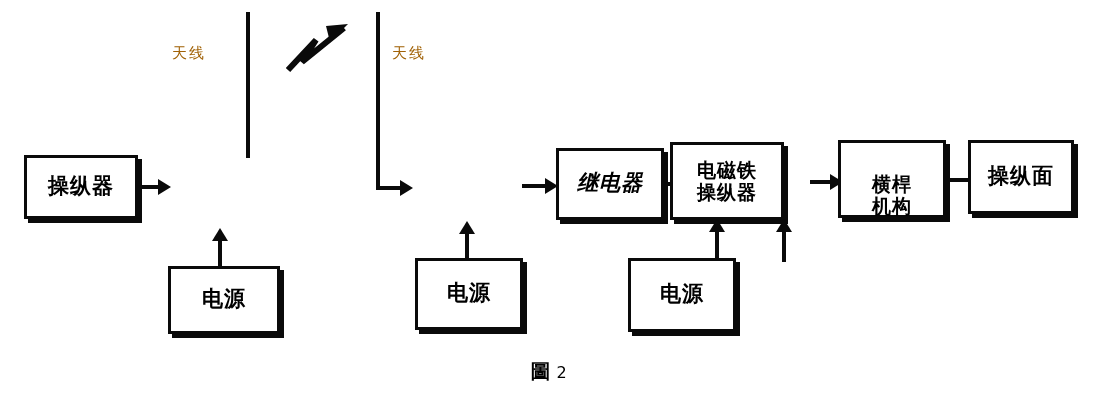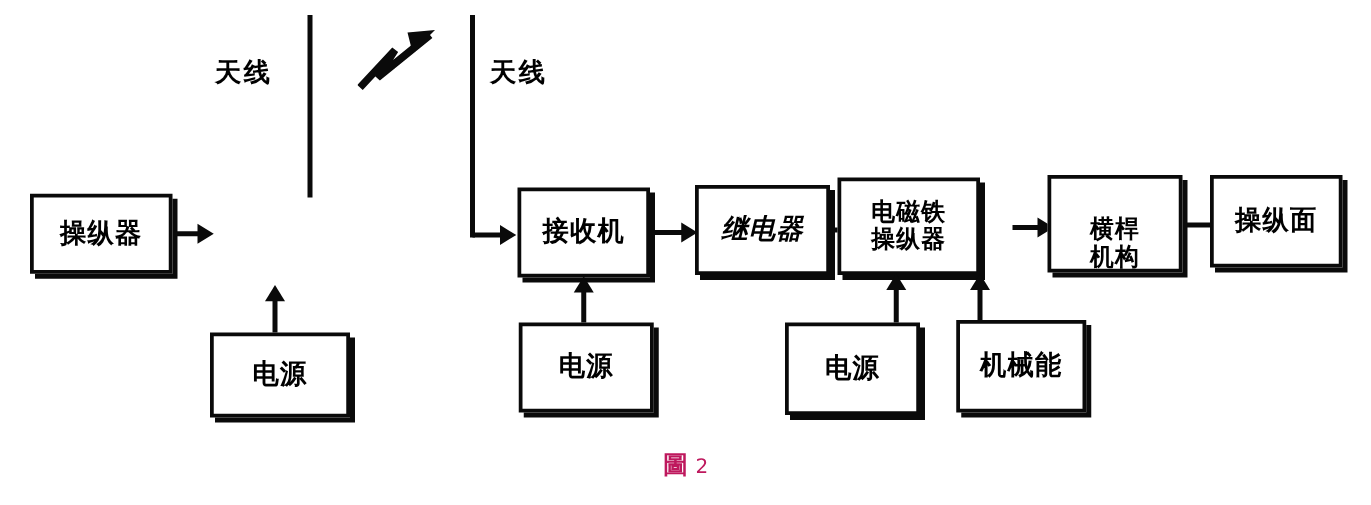--- a/index.html
+++ b/index.html
@@ -71,37 +71,37 @@
     position: absolute;
     width: 0; height: 0;
     border-left: 8px solid transparent;
     border-right: 8px solid transparent;
     border-bottom: 13px solid #0a0a0a;
   }
 
   
   .free-label {
     position: absolute;
-    color: #000000;
-    font-weight: 700;
-    font-size: 21px;
+    color: #a16207;
+    font-weight: 400;
+    font-size: 15px;
     letter-spacing: 2px;
     white-space: nowrap;
   }
 
   
   #wave { position: absolute; }
 
   
   #caption {
     position: absolute;
     left: 0;
     right: 0;
     text-align: center;
-    color: #be185d;
+    color: #000000;
     font-weight: 700;
     font-size: 20px;
   }
   #caption .cap-num {
     font-size: 16px;
     font-weight: 400;
     margin-left: 6px;
   }
 </style>
 </head>
@@ -131,23 +131,20 @@
   <div class="vline" style="left:218px; top:234px; height:34px;"></div>
   <div class="arrow-u" style="left:212px; top:228px;"></div>
 
   <div class="box" style="left:168px; top:266px; width:112px; height:68px;">
     <span class="box-label">电源</span>
   </div>
 
   <div class="hline" style="left:378px; top:186px; width:26px;"></div>
   <div class="arrow-r" style="left:400px; top:180px;"></div>
 
-  <div class="box" style="left:414px; top:150px; width:106px; height:72px;">
-    <span class="box-label">接收机</span>
-  </div>
 
   <div class="vline" style="left:465px; top:228px; height:32px;"></div>
   <div class="arrow-u" style="left:459px; top:221px;"></div>
 
   <div class="box" style="left:415px; top:258px; width:108px; height:72px;">
     <span class="box-label">电源</span>
   </div>
 
   <div class="hline" style="left:522px; top:184px; width:28px;"></div>
   <div class="arrow-r" style="left:545px; top:178px;"></div>
@@ -167,23 +164,20 @@
   <div class="vline" style="left:715px; top:226px; height:36px;"></div>
   <div class="arrow-u" style="left:709px; top:219px;"></div>
 
   <div class="vline" style="left:782px; top:226px; height:36px;"></div>
   <div class="arrow-u" style="left:776px; top:219px;"></div>
 
   <div class="box" style="left:628px; top:258px; width:108px; height:74px;">
     <span class="box-label">电源</span>
   </div>
 
-  <div class="box" style="left:765px; top:256px; width:104px; height:74px;">
-    <span class="box-label">机械能</span>
-  </div>
 
   <div class="hline" style="left:810px; top:180px; width:24px;"></div>
   <div class="arrow-r" style="left:830px; top:174px;"></div>
 
   <div class="box two-line" style="left:838px; top:140px; width:108px; height:78px;align-items:flex-end;">
     <span class="box-label">横桿
 机构</span>
   </div>
 
   <div class="hline" style="left:948px; top:178px; width:26px;"></div>

